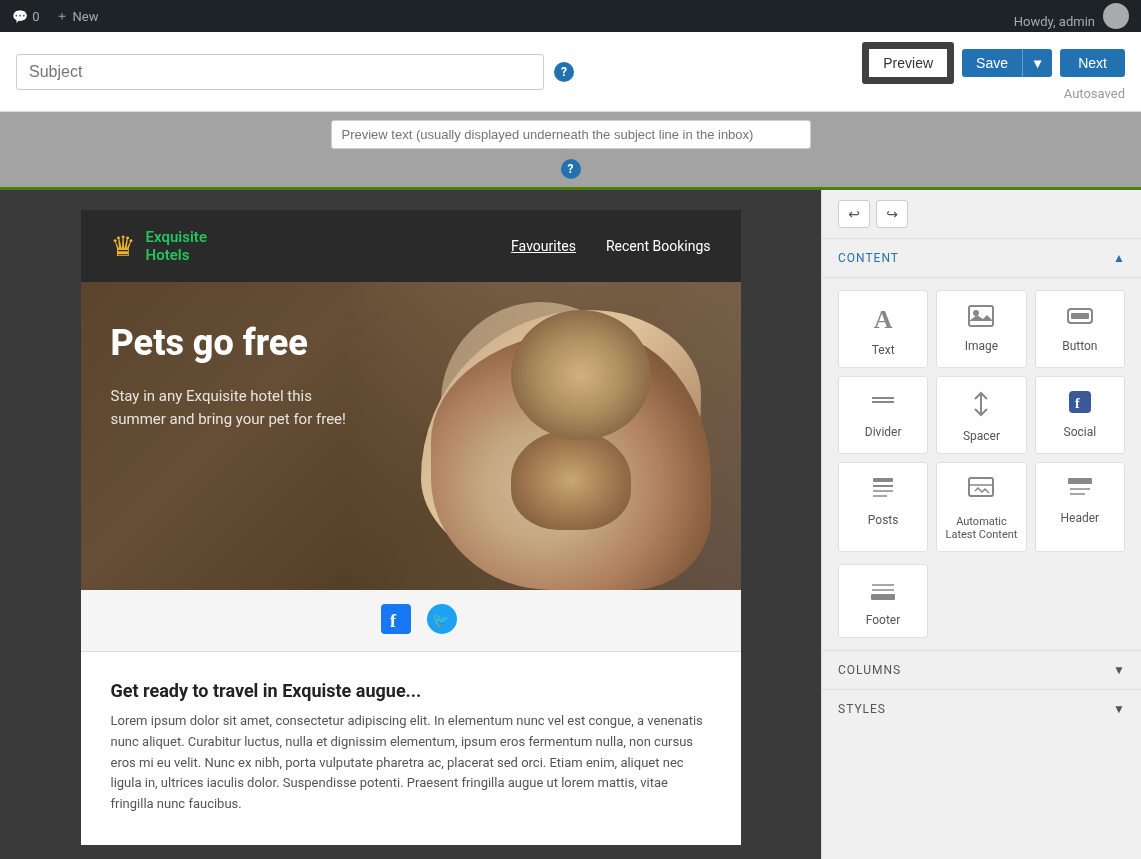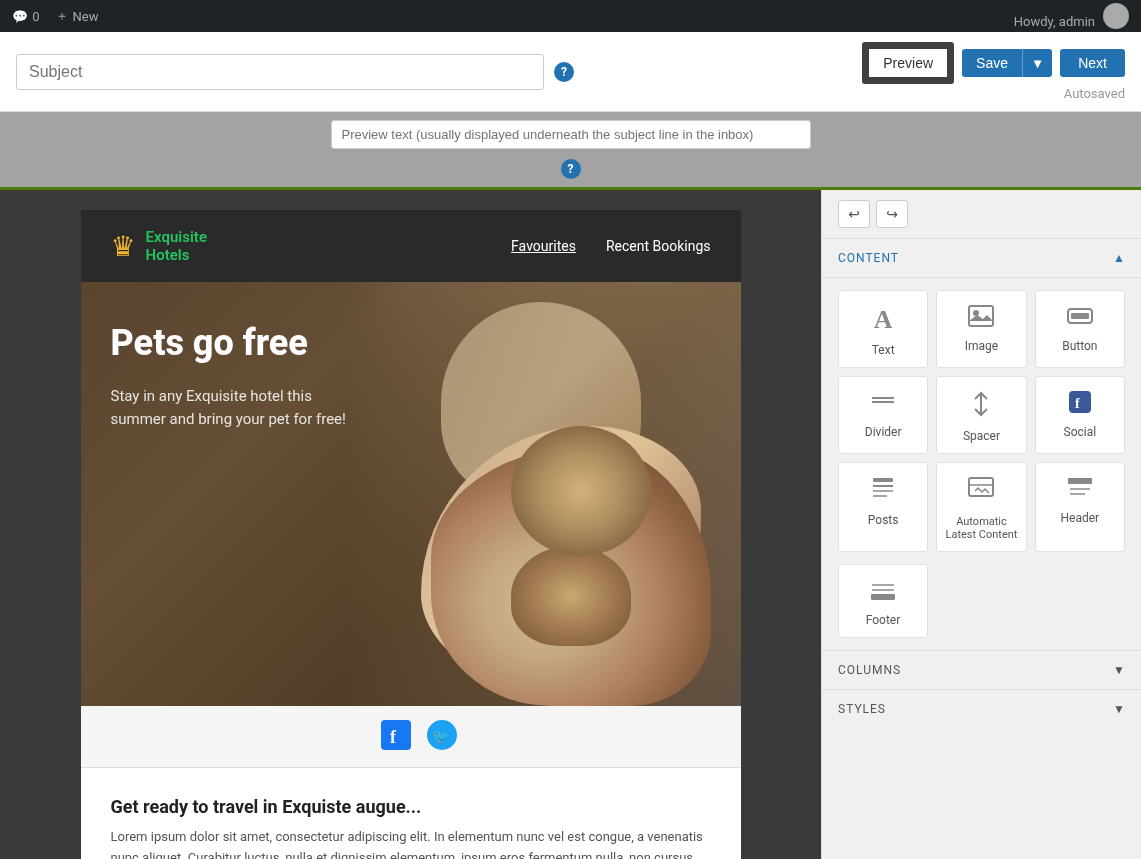--- a/index.html
+++ b/index.html
@@ -138,21 +138,21 @@
     .brand { display: flex; align-items: center; gap: 10px; }
     .brand-name { color: #22c55e; font-size: 15px; font-weight: 600; line-height: 1.2; }
     .crown-icon { color: #f0b429; font-size: 28px; }
     .nav-links { display: flex; gap: 30px; }
     .nav-link { color: #fff; font-size: 14px; text-decoration: underline; }
     .nav-link.no-underline { text-decoration: none; }
 
     
     .hero {
       position: relative;
-      height: 424px;
+      height: 308px;
       overflow: hidden;
       background: #d946ef;
     }
     .hero-bg {
       width: 100%; height: 100%;
       background: linear-gradient(to right, rgba(60,40,20,0.7) 40%, rgba(60,40,20,0.2) 100%),
                   linear-gradient(135deg, #a0856a 0%, #c4a882 30%, #8B7355 60%, #6b5a4e 100%);
       position: absolute; top: 0; left: 0;
     }
     

